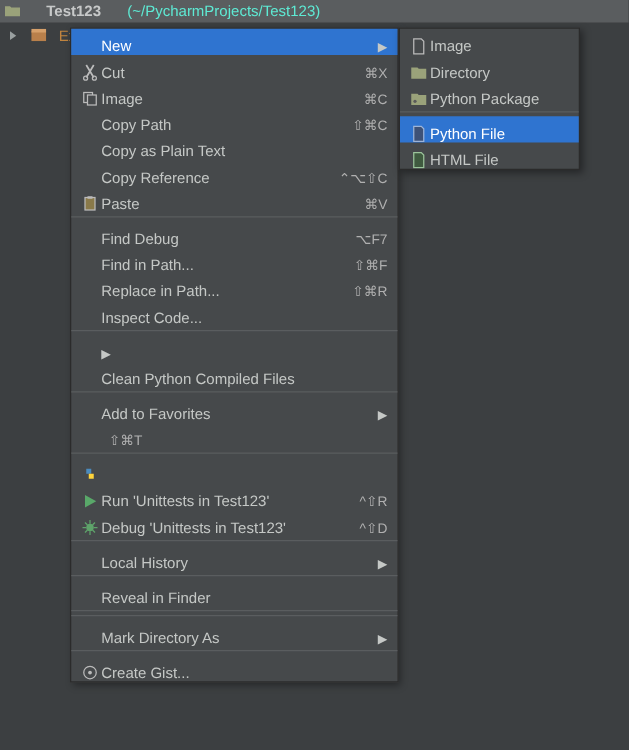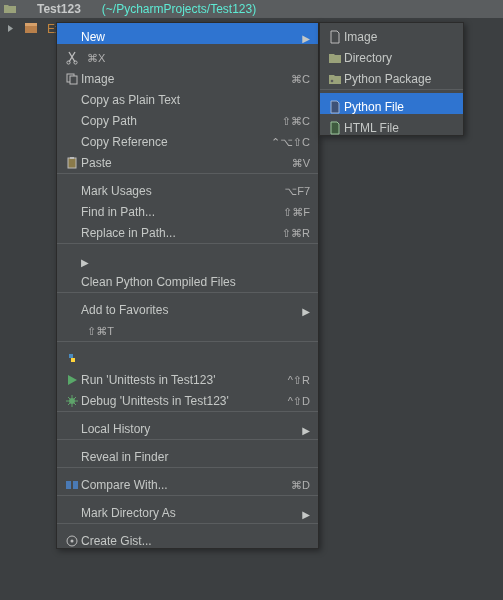--- a/index.html
+++ b/index.html
@@ -83,72 +83,77 @@
       <span class="sub">▶</span>
     </div>
     <div class="mi">
       <span class="ico">
         <svg width="14" height="14" viewBox="0 0 14 14">
           <path d="M4 1l6 10M10 1L4 11" stroke="#bbb" stroke-width="1.4" fill="none"></path>
           <circle cx="3.5" cy="11.5" r="1.6" fill="none" stroke="#bbb"></circle>
           <circle cx="10.5" cy="11.5" r="1.6" fill="none" stroke="#bbb"></circle>
         </svg>
       </span>
+      <span class="lbl">Cut</span>
       <span class="sc">⌘X</span>
     </div>
     <div class="mi">
       <span class="ico">
         <svg width="14" height="14" viewBox="0 0 14 14">
           <rect x="2" y="2" width="7" height="8" fill="none" stroke="#bbb"></rect>
           <rect x="5" y="4" width="7" height="8" fill="#46494b" stroke="#bbb"></rect>
         </svg>
       </span>
       <span class="lbl">Image</span>
       <span class="sc">⌘C</span>
     </div>
     <div class="mi">
       <span class="ico"></span>
-      <span class="lbl">Copy as Plain Text</span>
-    </div>
-    <div class="mi">
-      <span class="ico"></span>
       <span class="lbl">Copy Path</span>
       <span class="sc">⇧⌘C</span>
     </div>
     <div class="mi">
       <span class="ico"></span>
+      <span class="lbl">Copy as Plain Text</span>
+    </div>
+    <div class="mi">
+      <span class="ico"></span>
       <span class="lbl">Copy Reference</span>
       <span class="sc">⌃⌥⇧C</span>
     </div>
     <div class="mi">
       <span class="ico">
         <svg width="14" height="14" viewBox="0 0 14 14">
           <rect x="3" y="2" width="8" height="10" fill="#8a7a4a" stroke="#bbb"></rect>
           <rect x="5" y="1" width="4" height="2" fill="#bbb"></rect>
         </svg>
       </span>
       <span class="lbl">Paste</span>
       <span class="sc">⌘V</span>
     </div>
     <div class="sep"></div>
     <div class="mi">
       <span class="ico"></span>
-      <span class="lbl">Mark Usages</span>
+      <span class="lbl">Find Debug</span>
       <span class="sc">⌥F7</span>
     </div>
     <div class="mi">
       <span class="ico"></span>
       <span class="lbl">Find in Path...</span>
       <span class="sc">⇧⌘F</span>
     </div>
     <div class="mi">
       <span class="ico"></span>
       <span class="lbl">Replace in Path...</span>
       <span class="sc">⇧⌘R</span>
     </div>
+    <div class="mi">
+      <span class="ico"></span>
+      <span class="lbl">Inspect Code...</span>
+    </div>
     <div class="sep"></div>
     <div class="mi">
       <span class="ico"></span>
       <span class="sub">▶</span>
     </div>
     <div class="mi">
       <span class="ico"></span>
       <span class="lbl">Clean Python Compiled Files</span>
     </div>
     <div class="sep"></div>
@@ -194,30 +199,20 @@
       <span class="ico"></span>
       <span class="lbl">Local History</span>
       <span class="sub">▶</span>
     </div>
     <div class="sep"></div>
     <div class="mi">
       <span class="ico"></span>
       <span class="lbl">Reveal in Finder</span>
     </div>
     <div class="sep"></div>
-    <div class="mi">
-      <span class="ico">
-        <svg width="14" height="14" viewBox="0 0 14 14">
-          <rect x="1" y="3" width="5" height="8" fill="#4a7ab5"></rect>
-          <rect x="8" y="3" width="5" height="8" fill="#4a7ab5"></rect>
-        </svg>
-      </span>
-      <span class="lbl">Compare With...</span>
-      <span class="sc">⌘D</span>
-    </div>
     <div class="sep"></div>
     <div class="mi">
       <span class="ico"></span>
       <span class="lbl">Mark Directory As</span>
       <span class="sub">▶</span>
     </div>
     <div class="sep"></div>
     <div class="mi">
       <span class="ico">
         <svg width="14" height="14" viewBox="0 0 14 14">

